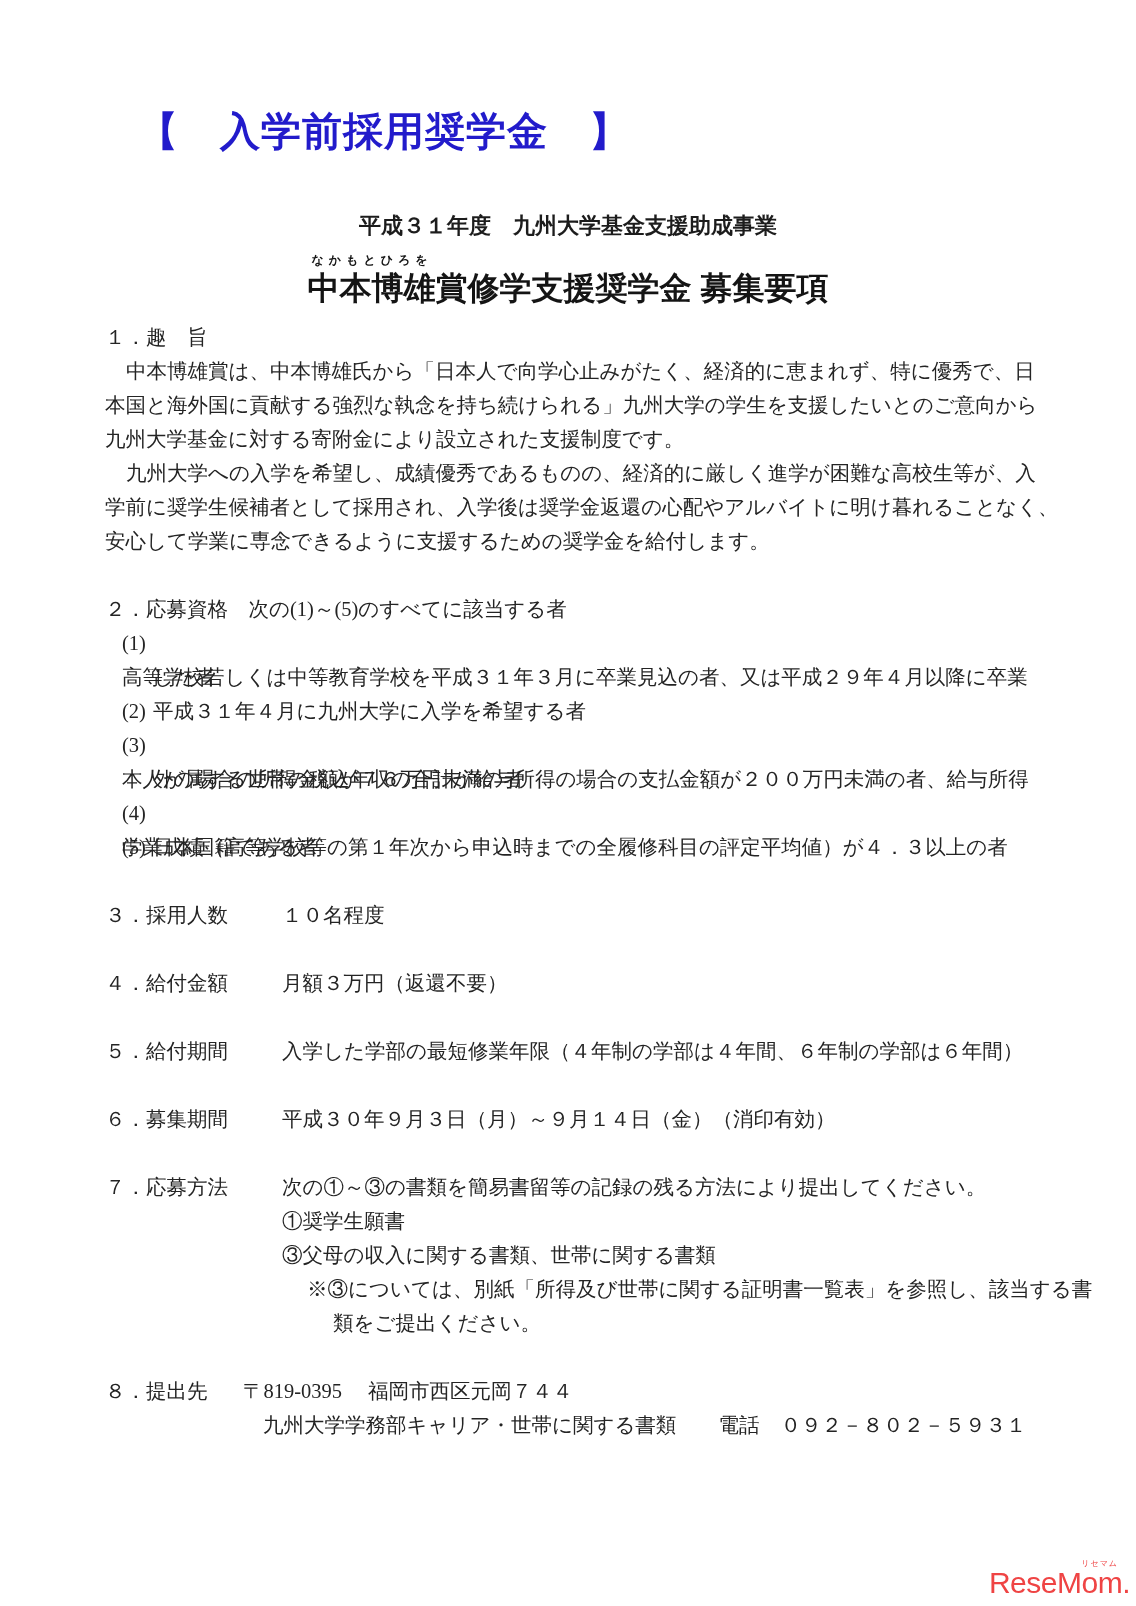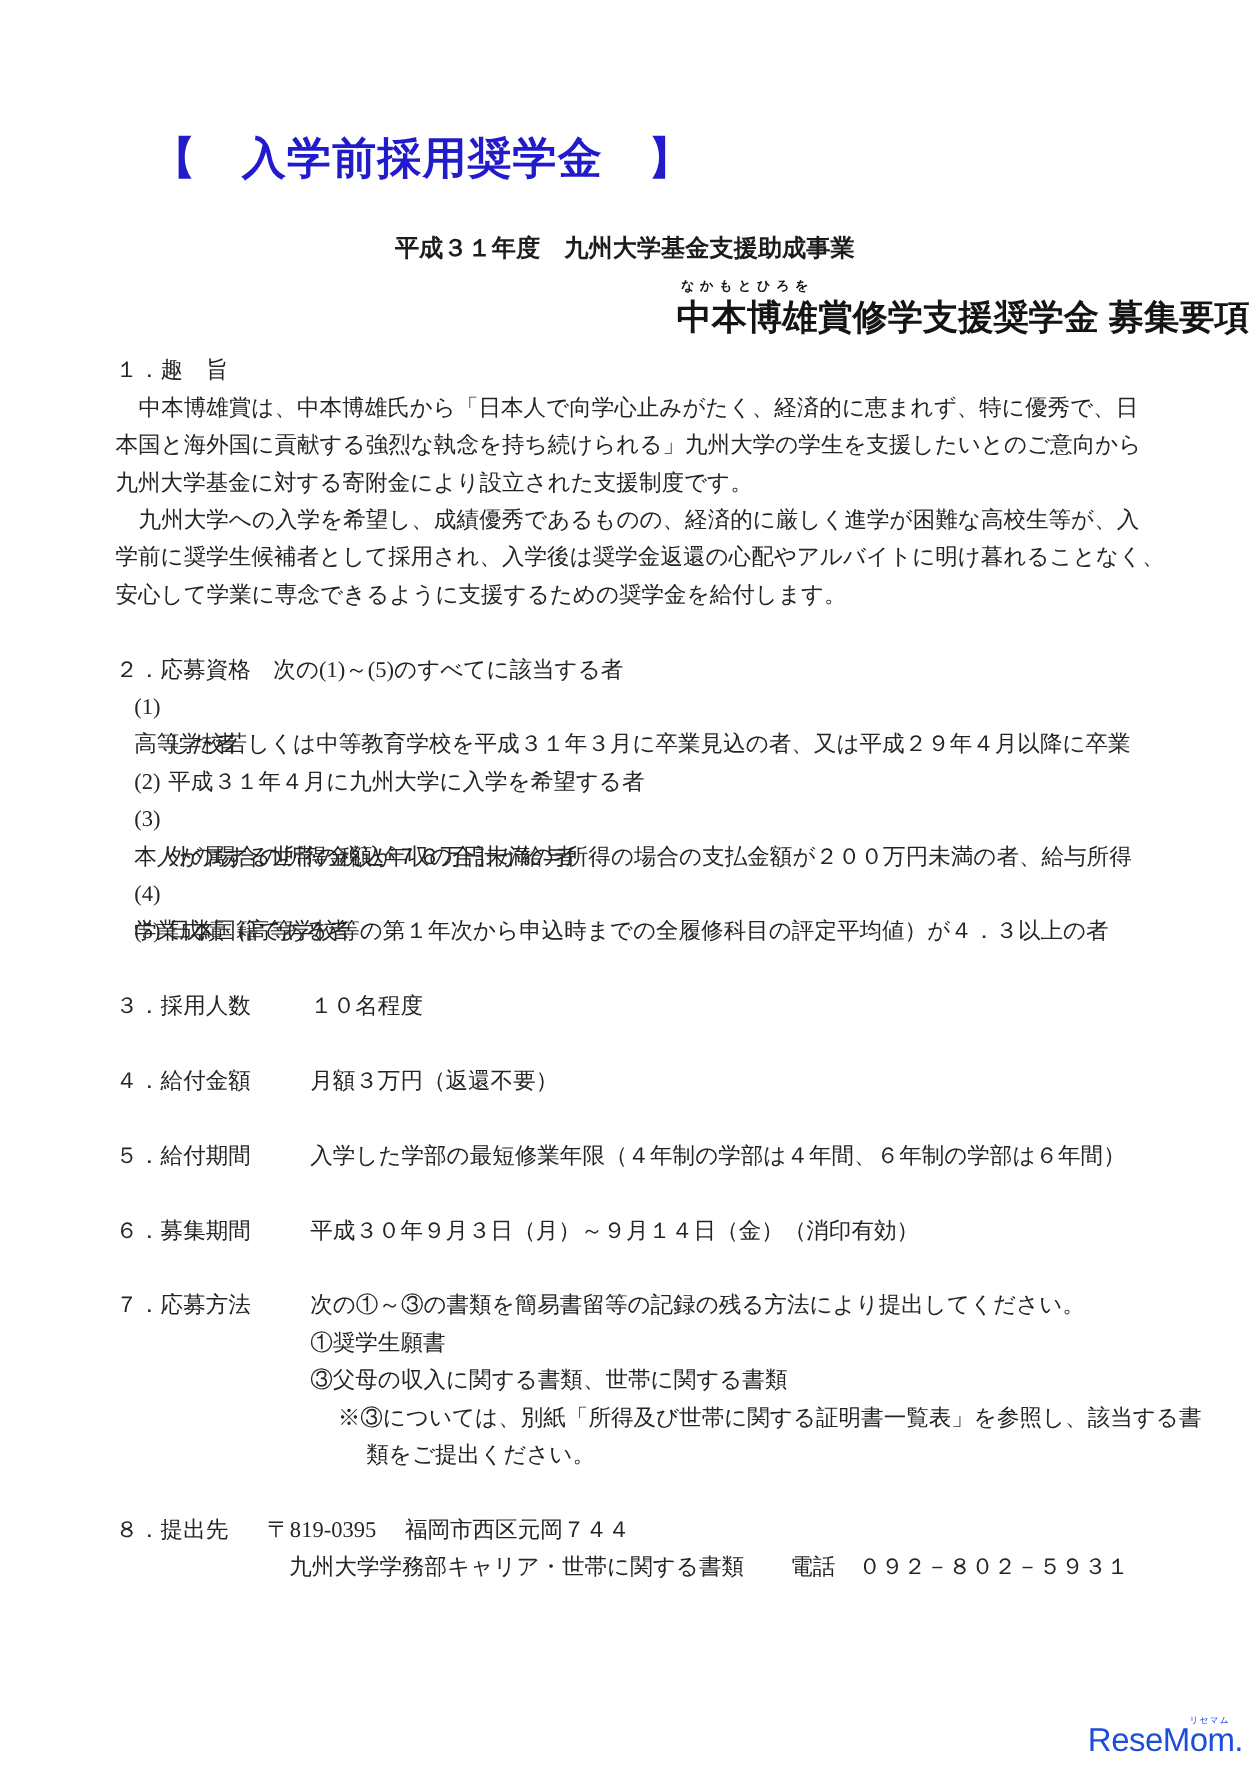--- a/index.html
+++ b/index.html
@@ -19,21 +19,21 @@
     position: absolute;
     inset: 0;
     background: #ffffff;
   }
   [data-bind] { white-space: pre; }
 
   
   .category {
     position: absolute;
     left: 138px;
-    top: 120px;
+    top: 108px;
     font-family: Liberation Serif, serif;
     font-weight: bold;
     font-size: 40px;
     line-height: 48px;
     color: #221bcb;
     letter-spacing: 1px;
   }
 
   
   .subtitle {
@@ -48,21 +48,21 @@
     line-height: 28px;
     color: #1c1c1c;
   }
 
   
   .title-block {
     position: absolute;
     top: 268px;
     left: 0;
     width: 100%;
-    text-align: right;
+    text-align: center;
     font-family: "Liberation Sans", sans-serif;
     font-weight: bold;
     font-size: 32px;
     line-height: 40px;
     color: #141414;
   }
   .ruby-wrap {
     position: relative;
     display: inline-block;
   }
@@ -109,21 +109,21 @@
   .s8line2 { padding-left: 158px; }
   .phone-label { margin-left: 42px; }
   .phone-number { margin-left: 21px; }
 
   
   .watermark {
     position: absolute;
     right: 6px;
     bottom: 8px;
     text-align: right;
-    color: #1d4ed8;
+    color: #ef4444;
     font-family: "Liberation Sans", sans-serif;
   }
   .wm-furigana {
     display: block;
     font-size: 8px;
     line-height: 8px;
     letter-spacing: 1px;
     margin-right: 12px;
     margin-bottom: 0px;
     white-space: pre;

